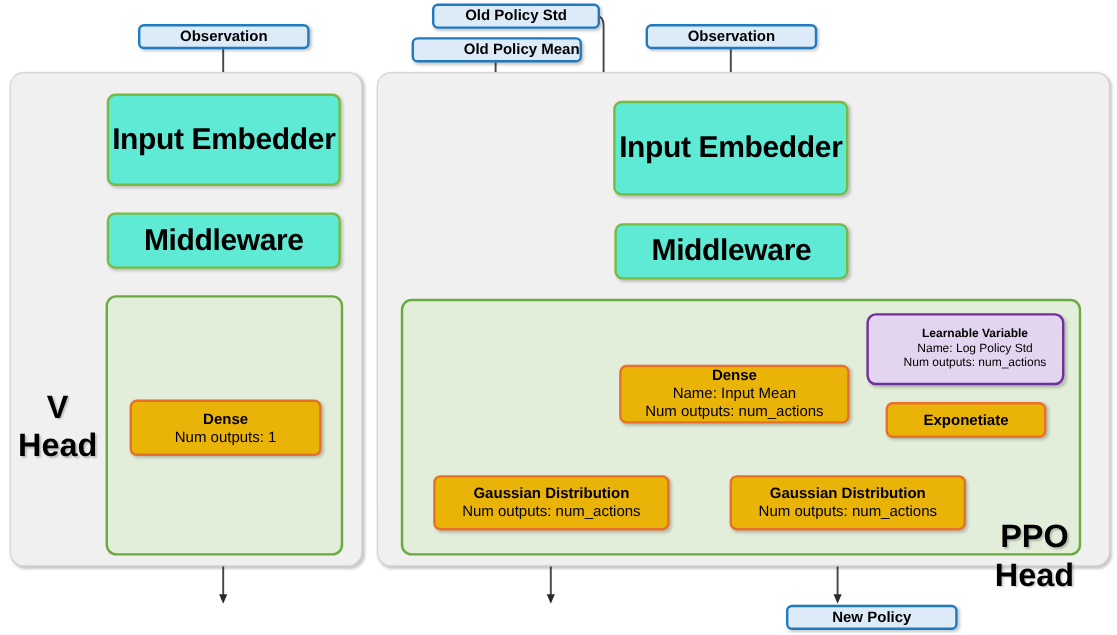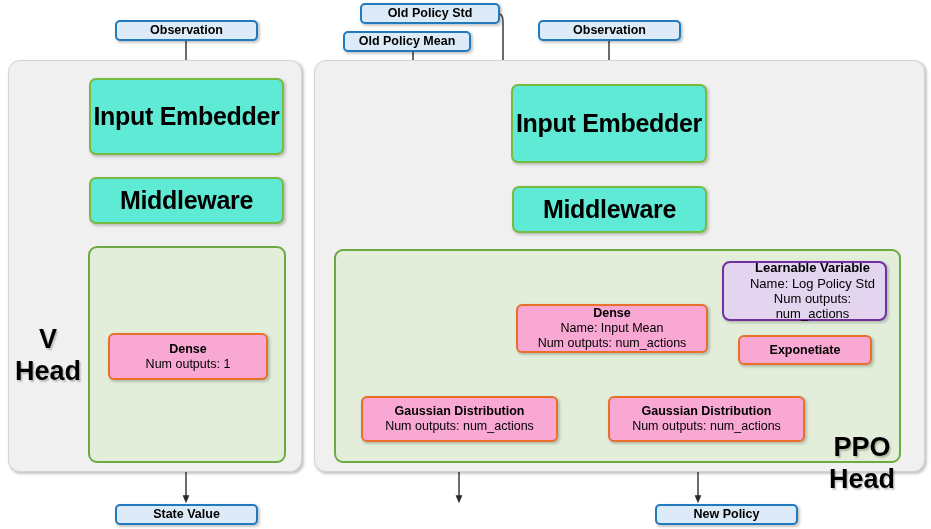--- a/index.html
+++ b/index.html
@@ -53,36 +53,36 @@
     background: #5eead4;
     border: 2px solid #77bb41;
     border-radius: 7px;
     box-shadow: 1.5px 1.5px 2.5px rgba(0,0,0,0.20);
     font-weight: bold;
     font-size: 25px;
     letter-spacing: -0.3px;
   }
   
   .block-orange {
-    background: #f9a8d4;
+    background: #eab308;
     border: 2px solid #e8702a;
     border-radius: 6px;
     box-shadow: 1.5px 1.5px 2.5px rgba(0,0,0,0.20);
     font-size: 12.5px;
   }
   .block-orange .title {
     font-weight: bold;
   }
   
   .block-purple {
     background: #e3d4ef;
     border: 2.5px solid #7030a0;
     border-radius: 8px;
     box-shadow: 1.5px 1.5px 2.5px rgba(0,0,0,0.20);
-    font-size: 13px;
+    font-size: 10px;
     padding-left: 16px;
   }
   .block-purple .title {
     font-weight: bold;
   }
   
   .io-blue {
     background: #dcebf7;
     border: 2.5px solid #1f7ac0;
     border-radius: 5px;
@@ -158,21 +158,21 @@
   </div>
 
   <div class="node io-blue" style="left:115px; top:20px; width:143px; height:21px;">
     <span>Observation</span>
   </div>
 
   <div class="node io-blue" style="left:360px; top:3px; width:140px; height:21px;">
     <span>Old Policy Std</span>
   </div>
 
-  <div class="node io-blue" style="left:343px; top:31px; width:128px; height:21px;">
+  <div class="node io-blue" style="left:343px; top:31px; width:142px; height:21px;align-items:flex-end;">
     <span>Old Policy Mean</span>
   </div>
 
   <div class="node io-blue" style="left:538px; top:20px; width:143px; height:21px;">
     <span>Observation</span>
   </div>
 
   <div class="node block-green" style="left:89px; top:78px; width:195px; height:77px;">
     <span>Input Embedder</span>
   </div>
@@ -213,22 +213,19 @@
   <div class="node block-orange" style="left:361px; top:396px; width:197px; height:46px;">
     <span class="title">Gaussian Distribution</span>
     <span>Num outputs: num_actions</span>
   </div>
 
   <div class="node block-orange" style="left:608px; top:396px; width:197px; height:46px;">
     <span class="title">Gaussian Distribution</span>
     <span>Num outputs: num_actions</span>
   </div>
 
-  <div class="node io-blue" style="left:115px; top:504px; width:143px; height:21px;">
-    <span>State Value</span>
-  </div>
 
 
   <div class="node io-blue" style="left:655px; top:504px; width:143px; height:21px;">
     <span>New Policy</span>
   </div>
 
 </div>
 
 </body></html>

